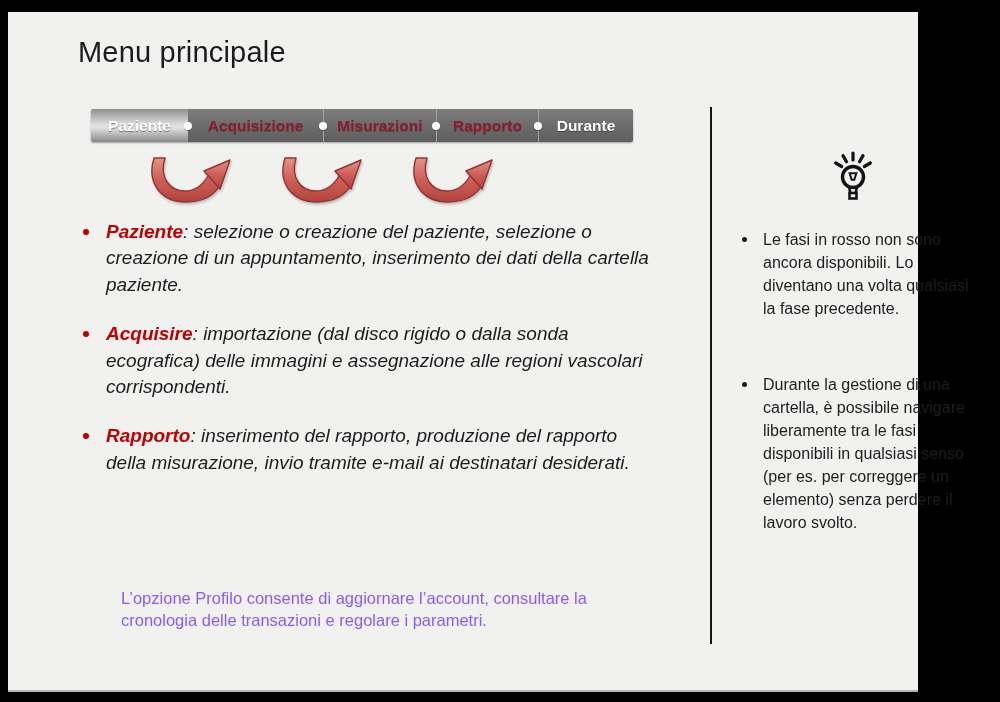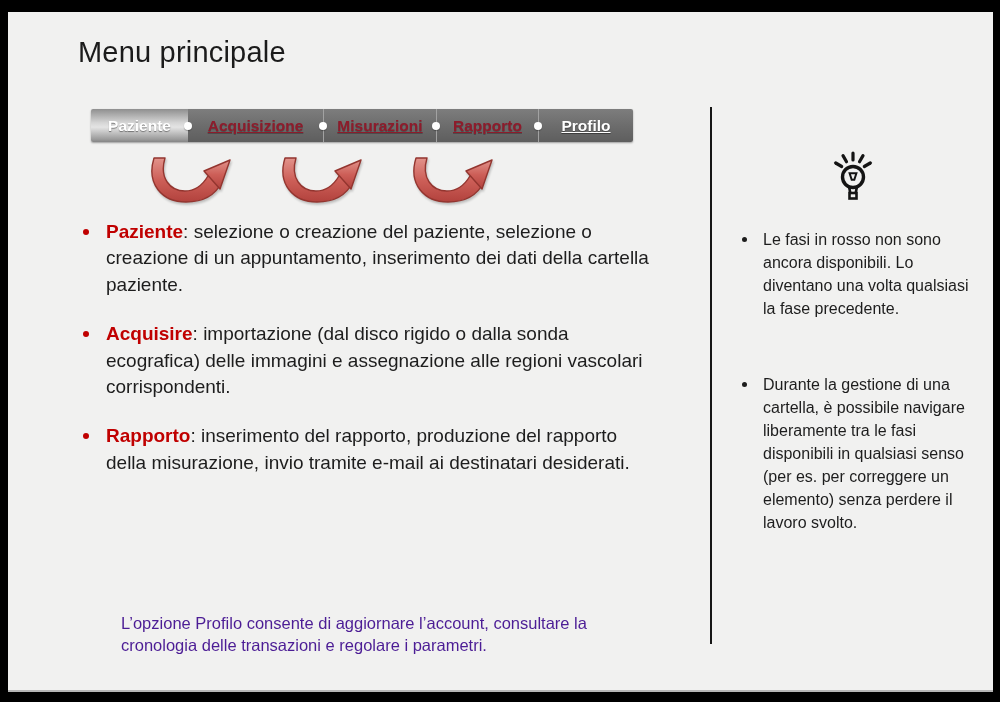--- a/index.html
+++ b/index.html
@@ -1,21 +1,21 @@
 <!DOCTYPE html>
 <html><head>
 <meta charset="utf-8">
 <style>
   html,body{margin:0;padding:0;}
   body{
     width:1000px;height:702px;position:relative;background:#000;
     font-family:"Liberation Sans", sans-serif;overflow:hidden;
   }
   .slide{
-    position:absolute;left:8px;top:12px;width:985px;height:678px;
+    position:absolute;left:8px;top:12px;width:910px;height:678px;
     background:#f1f1f0;border-bottom:2px solid #b5b5b5;
   }
   .title{
     position:absolute;left:70px;top:24px;font-size:29px;color:#1b1b1b;
     letter-spacing:0.2px;
   }
   
   .menubar{
     position:absolute;left:83px;top:97px;width:542px;height:33px;
     display:flex;border-radius:2px;box-shadow:0 1px 2px rgba(0,0,0,.35);
@@ -24,41 +24,40 @@
     position:relative;display:flex;align-items:center;justify-content:center;
     font-weight:bold;font-size:15.5px;height:100%;box-sizing:border-box;
   }
   .tab-active{
     background:linear-gradient(180deg,#8f8f8f 0%,#d6d6d6 42%,#e4e4e4 55%,#9a9a9a 92%,#858585 100%);
     color:#fff;text-shadow:0 1px 1px rgba(0,0,0,.45);
     border-radius:2px 0 0 2px;
   }
   .tab-gray{
     background:linear-gradient(180deg,#7d7d7d 0%,#6b6b6b 55%,#5e5e5e 100%);
-    text-decoration:underline;
   }
   .tab-red{color:#8e1b2b;text-shadow:0 1px 0 rgba(0,0,0,.25);}
   .tab-white{color:#fff;text-shadow:0 1px 1px rgba(0,0,0,.4);border-radius:0 2px 2px 0;}
   .tab-line{border-left:1px solid #a2a2a2;}
   .sep-dot{
     position:absolute;right:-4px;top:50%;transform:translateY(-50%);
     width:8px;height:8px;border-radius:50%;background:#fff;z-index:3;
     box-shadow:0 1px 1px rgba(0,0,0,.3);
   }
   
   .arrows{position:absolute;left:136px;top:138px;width:360px;height:58px;}
   .arrows svg{filter:drop-shadow(1px 2px 1px rgba(0,0,0,.22));}
   
   .mainlist{position:absolute;left:70px;top:207px;width:578px;list-style:none;margin:0;padding:0;}
-  .mainlist li{display:flex;margin-bottom:23px;}
+  .mainlist li{display:flex;margin-bottom:23px;font-style:italic;}
   .mdot{flex:none;width:6px;height:6px;border-radius:50%;background:#c00000;margin:10px 17px 0 5px;}
   .mtext{font-size:19px;line-height:1.39;color:#1d1d1d;}
   .term{font-weight:bold;color:#c00000;}
   
-  .note{position:absolute;left:113px;top:576px;width:540px;font-size:16.5px;line-height:1.32;color:#4c1d95;margin-top:25px;}
+  .note{position:absolute;left:113px;top:576px;width:540px;font-size:16.5px;line-height:1.32;color:#8b5cf6;}
   
   .divider{position:absolute;left:702px;top:95px;width:2px;height:537px;background:#161616;}
   .bulb{position:absolute;left:820px;top:134px;}
   .tips{position:absolute;left:732px;top:216px;width:240px;list-style:none;margin:0;padding:0;}
   .tips li{display:flex;}
   .tips li + li{margin-top:53px;}
   .tdot{flex:none;width:5px;height:5px;border-radius:50%;background:#1d1d1d;margin:9px 16px 0 2px;}
   .ttext{font-size:16px;line-height:1.44;color:#1d1d1d;}
   .b{font-weight:normal;}
 </style>
@@ -80,21 +79,21 @@
     </div>
     <div class="tab tab-gray tab-red tab-line" style="width:113px">
       <span>Misurazioni</span>
       <span class="sep-dot"></span>
     </div>
     <div class="tab tab-gray tab-red tab-line" style="width:102px">
       <span>Rapporto</span>
       <span class="sep-dot"></span>
     </div>
     <div class="tab tab-gray tab-white tab-line" style="width:95px">
-      <span>Profilo</span>
+      <span>Durante</span>
     </div>
   </div>
 
   <div class="arrows">
     <svg width="360" height="58" viewBox="0 0 360 58">
       <defs>
         <linearGradient id="agrad" x1="0" y1="0" x2="0" y2="1">
           <stop offset="0" stop-color="#e2938b"></stop>
           <stop offset="0.5" stop-color="#cd5f58"></stop>
           <stop offset="1" stop-color="#b2423d"></stop>

